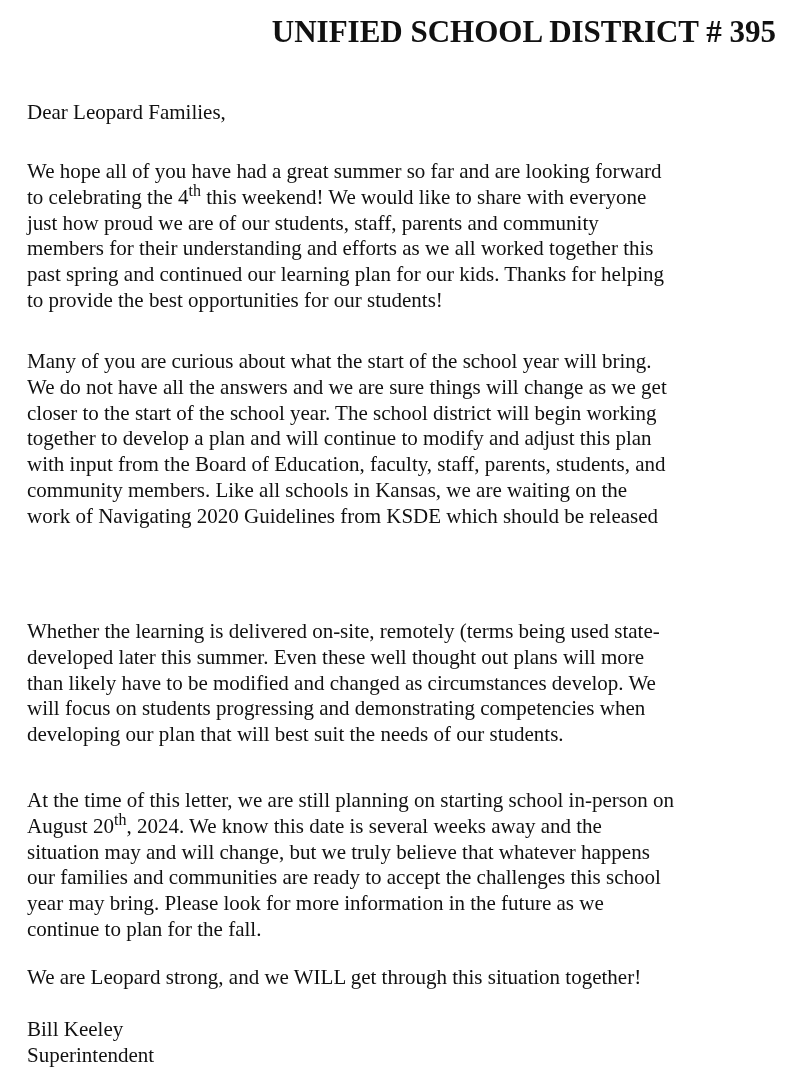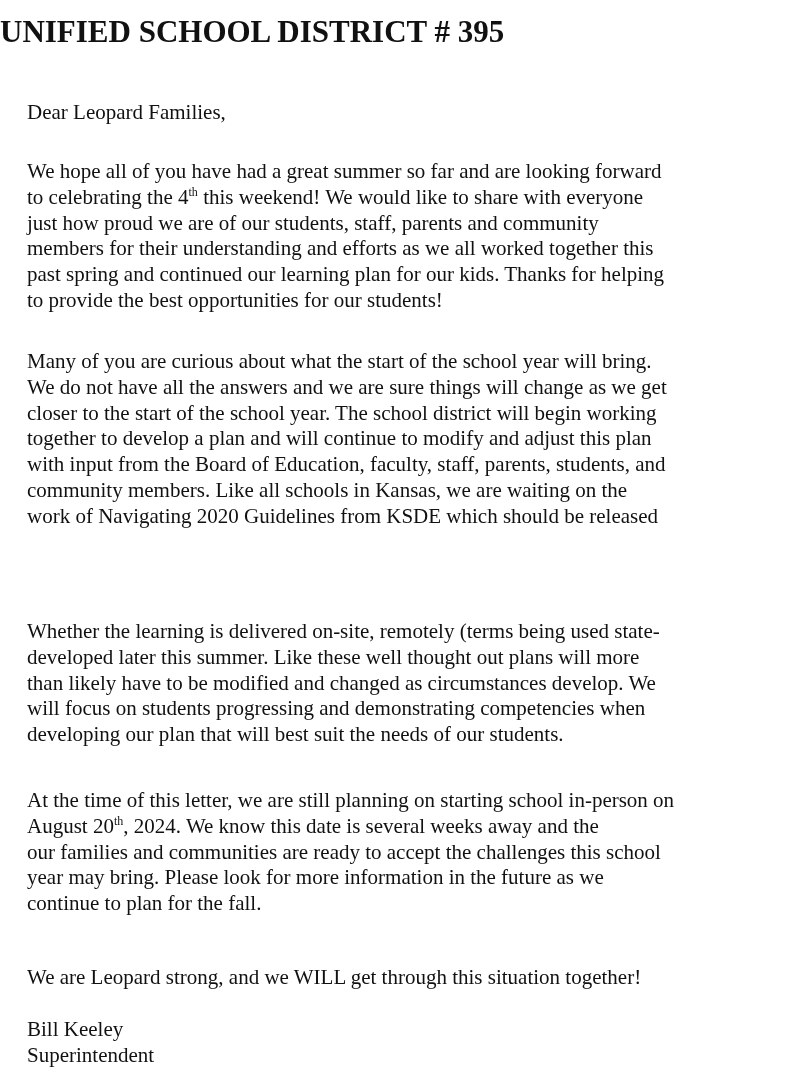--- a/index.html
+++ b/index.html
@@ -20,41 +20,41 @@
       left: 0;
       top: 0;
       width: 808px;
       height: 1080px;
     }
     .title {
       position: absolute;
       top: 12px;
       left: 0;
       width: 776px;
-      text-align: left;
+      text-align: right;
       font-weight: bold;
       font-size: 31px;
       line-height: 40px;
       letter-spacing: 0px;
       margin: 0;
     }
     .body-text {
       position: absolute;
       left: 27px;
       width: 760px;
       font-size: 21px;
       line-height: 25.8px;
       margin: 0;
       white-space: nowrap;
     }
     .line {
       display: block;
     }
     sup {
-      font-size: 12px;
+      font-size: 16px;
       line-height: 0;
       vertical-align: 8px;
     }
     .salutation { top: 100px; }
     .p1 { top: 159px; }
     .p2 { top: 349px; }
     .p3 { top: 579px; margin-top: 40px; }
     .p4 { top: 788px; }
     .closing { top: 965px; }
     .signature { top: 1017px; }
@@ -82,29 +82,30 @@
     <span class="line">We do not have all the answers and we are sure things will change as we get</span>
     <span class="line">closer to the start of the school year. The school district will begin working</span>
     <span class="line">together to develop a plan and will continue to modify and adjust this plan</span>
     <span class="line">with input from the Board of Education, faculty, staff, parents, students, and</span>
     <span class="line">community members. Like all schools in Kansas, we are waiting on the</span>
     <span class="line">work of Navigating 2020 Guidelines from KSDE which should be released</span>
   </p>
 
   <p class="body-text p3">
     <span class="line">Whether the learning is delivered on-site, remotely (terms being used state-</span>
-    <span class="line">developed later this summer. Like these well thought out plans will more</span>
+    <span class="line">developed later this summer. Even these well thought out plans will more</span>
     <span class="line">than likely have to be modified and changed as circumstances develop. We</span>
     <span class="line">will focus on students progressing and demonstrating competencies when</span>
     <span class="line">developing our plan that will best suit the needs of our students.</span>
   </p>
 
   <p class="body-text p4">
     <span class="line">At the time of this letter, we are still planning on starting school in-person on</span>
     <span class="line"><span>August 20</span><sup>th</sup><span>, 2024. We know this date is several weeks away and the</span></span>
+    <span class="line">situation may and will change, but we truly believe that whatever happens</span>
     <span class="line">our families and communities are ready to accept the challenges this school</span>
     <span class="line">year may bring. Please look for more information in the future as we</span>
     <span class="line">continue to plan for the fall.</span>
   </p>
 
   <p class="body-text closing">We are Leopard strong, and we WILL get through this situation together!</p>
 
   <p class="body-text signature">
     <span class="line">Bill Keeley</span>
     <span class="line">Superintendent</span>

